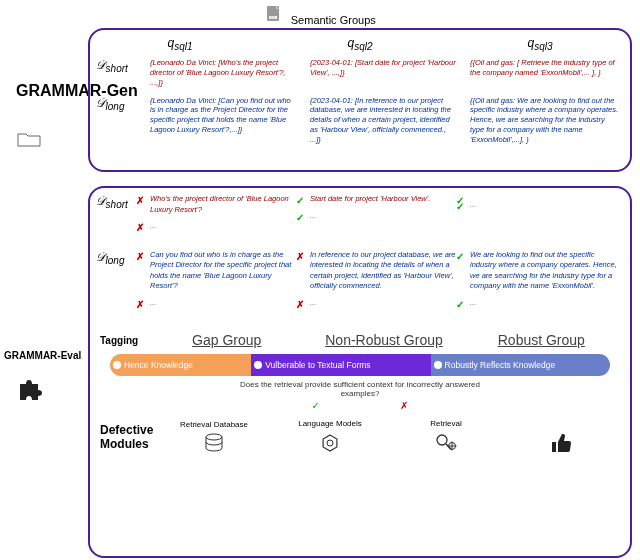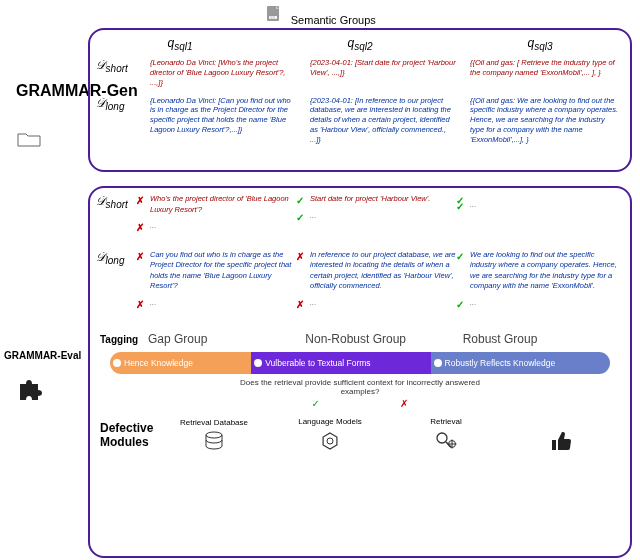--- a/index.html
+++ b/index.html
@@ -30,21 +30,21 @@
     .eval-cell.red { color: #a00000; }
     .eval-cell.blue { color: #0030a0; }
     .mark { position: absolute; left: -8px; font-style: normal; font-weight: bold; font-size: 10px; }
     .mark.x { color: #c00; }
     .mark.check { color: #0a0; }
     .ell { margin-top: 6px; color: #666; }
     .ell-mark { position: absolute; left: -8px; font-style: normal; font-weight: bold; font-size: 10px; }
 
     .tagging-row { display: flex; align-items: center; padding: 6px 10px 2px; }
     .tag-label { width: 48px; font-weight: bold; font-size: 10px; }
-    .tag-col { flex: 1; font-size: 12px; color: #444; }
+    .tag-col { flex: 1; text-align: center; font-size: 14px; color: #444; text-decoration: underline; }
 
     .pill-bar { display: flex; margin: 4px 20px; height: 22px; border-radius: 11px; overflow: hidden; align-items: center; font-size: 8.5px; color: #fff; }
     .pill-seg { height: 100%; display: flex; align-items: center; padding-left: 14px; position: relative; }
     .pill-seg::before { content: ''; width: 8px; height: 8px; background: #fff; border-radius: 50%; position: absolute; left: 3px; }
     .seg1 { background: #f5a059; flex: 1; }
     .seg2 { background: #6d28d9; flex: 1.3; }
     .seg3 { background: #6a7fc9; flex: 1.3; }
 
     .question-row { text-align: center; font-size: 8px; color: #333; margin: 2px 0; }
     .check-row { display: flex; justify-content: center; gap: 80px; font-size: 10px; }

